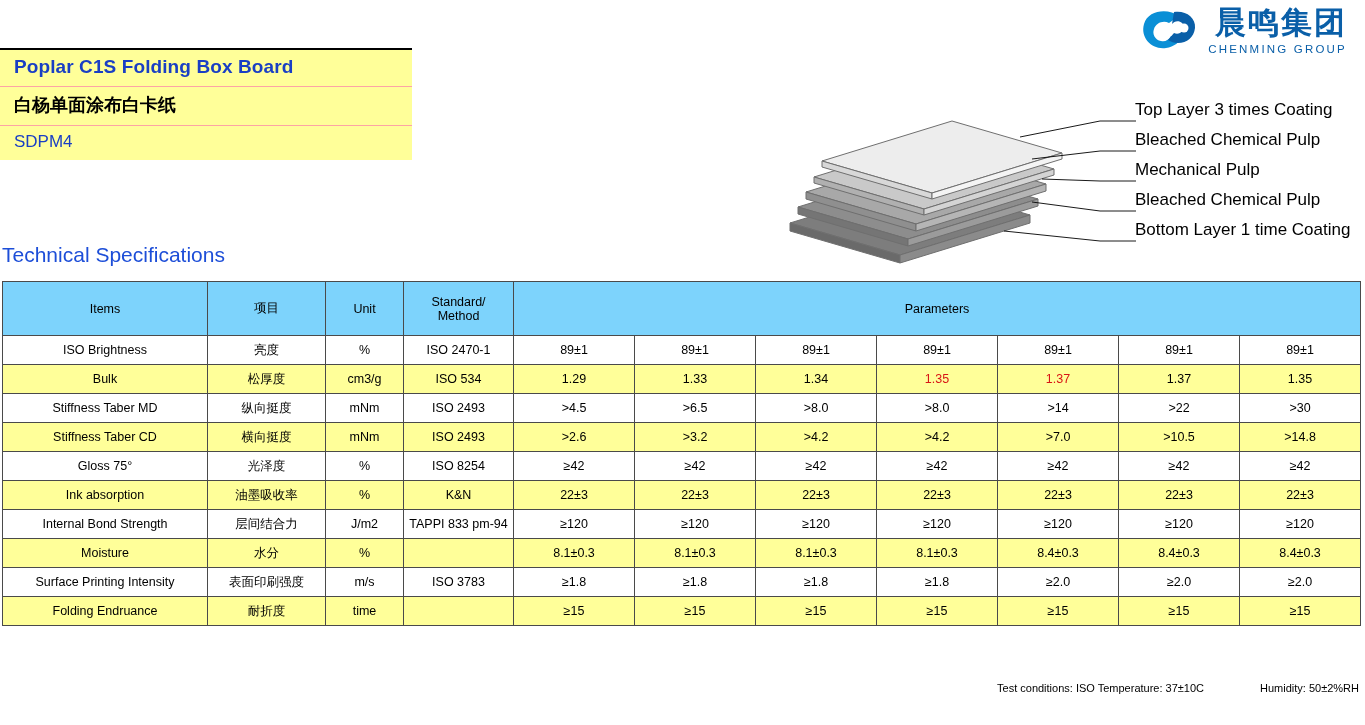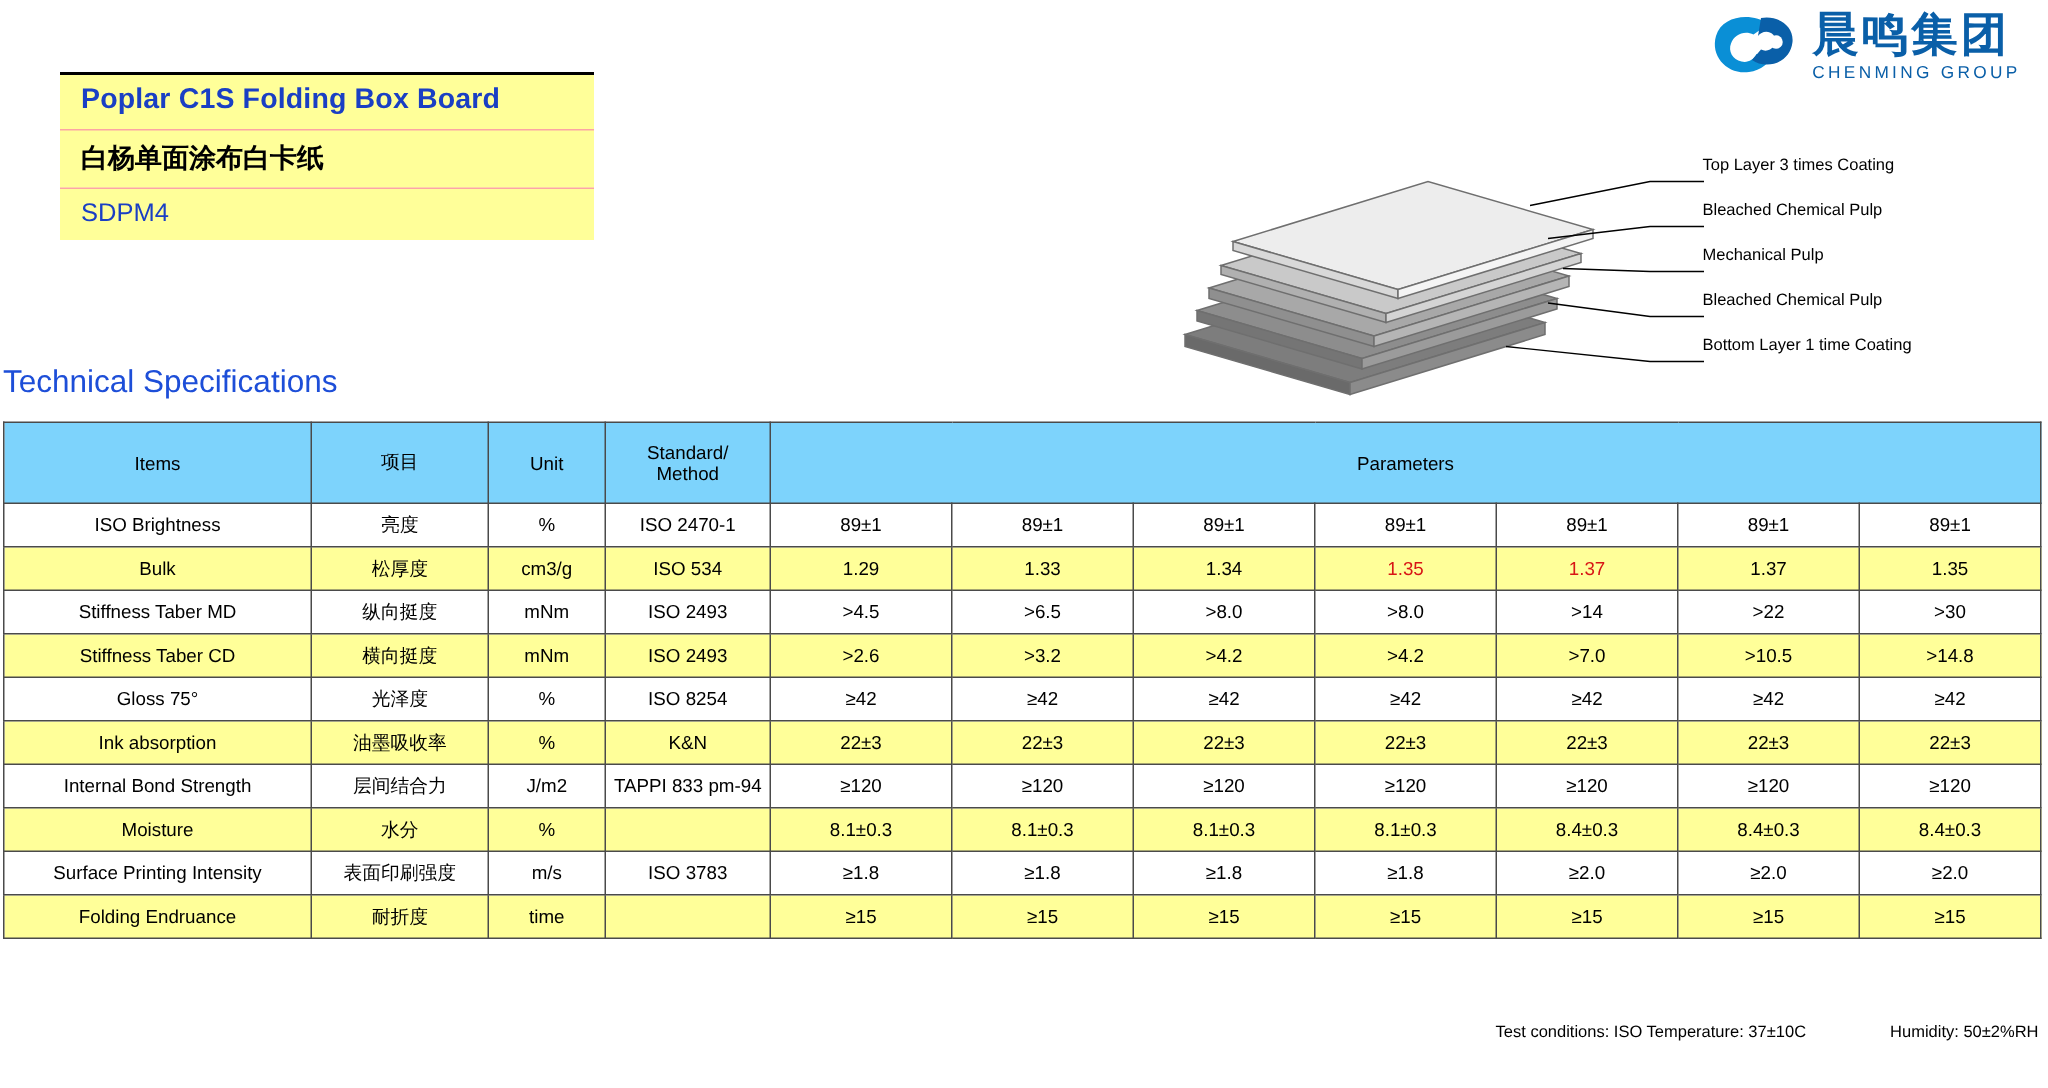--- a/index.html
+++ b/index.html
@@ -18,22 +18,21 @@
 
   
   .header {
     position: relative;
     height: 185px;
   }
   .title-block {
     position: absolute;
     left: 0;
     top: 48px;
-    width: 356px;
-    margin-left: 40px;
+    width: 412px;
   }
   .title-row {
     background: #ffff99;
     border-top: 1px solid #fca5a5;
     padding: 6px 14px 8px 14px;
     box-sizing: border-box;
   }
   .title-row.first { border-top: 2px solid #000; }
   .title-en {
     color: #1a3fc4;
@@ -61,21 +60,21 @@
     gap: 8px;
   }
   .logo-mark {
     width: 62px;
     height: 50px;
     position: relative;
   }
   .logo-text-wrap {
     display: flex;
     flex-direction: column;
-    align-items: flex-start;
+    align-items: flex-end;
     line-height: 1;
   }
   .logo-cn {
     font-size: 31px;
     font-weight: bold;
     color: #0a5fa8;
     letter-spacing: 2px;
   }
   .logo-en {
     font-size: 11.5px;
@@ -93,21 +92,21 @@
     height: 175px;
   }
   .diagram svg { display: block; }
   .legend {
     position: absolute;
     left: 365px;
     top: 0;
     width: 215px;
   }
   .legend-item {
-    font-size: 11px;
+    font-size: 17px;
     color: #000;
     height: 30px;
     line-height: 30px;
     white-space: nowrap;
   }
 
   
   .section-title {
     position: absolute;
     left: 2px;

